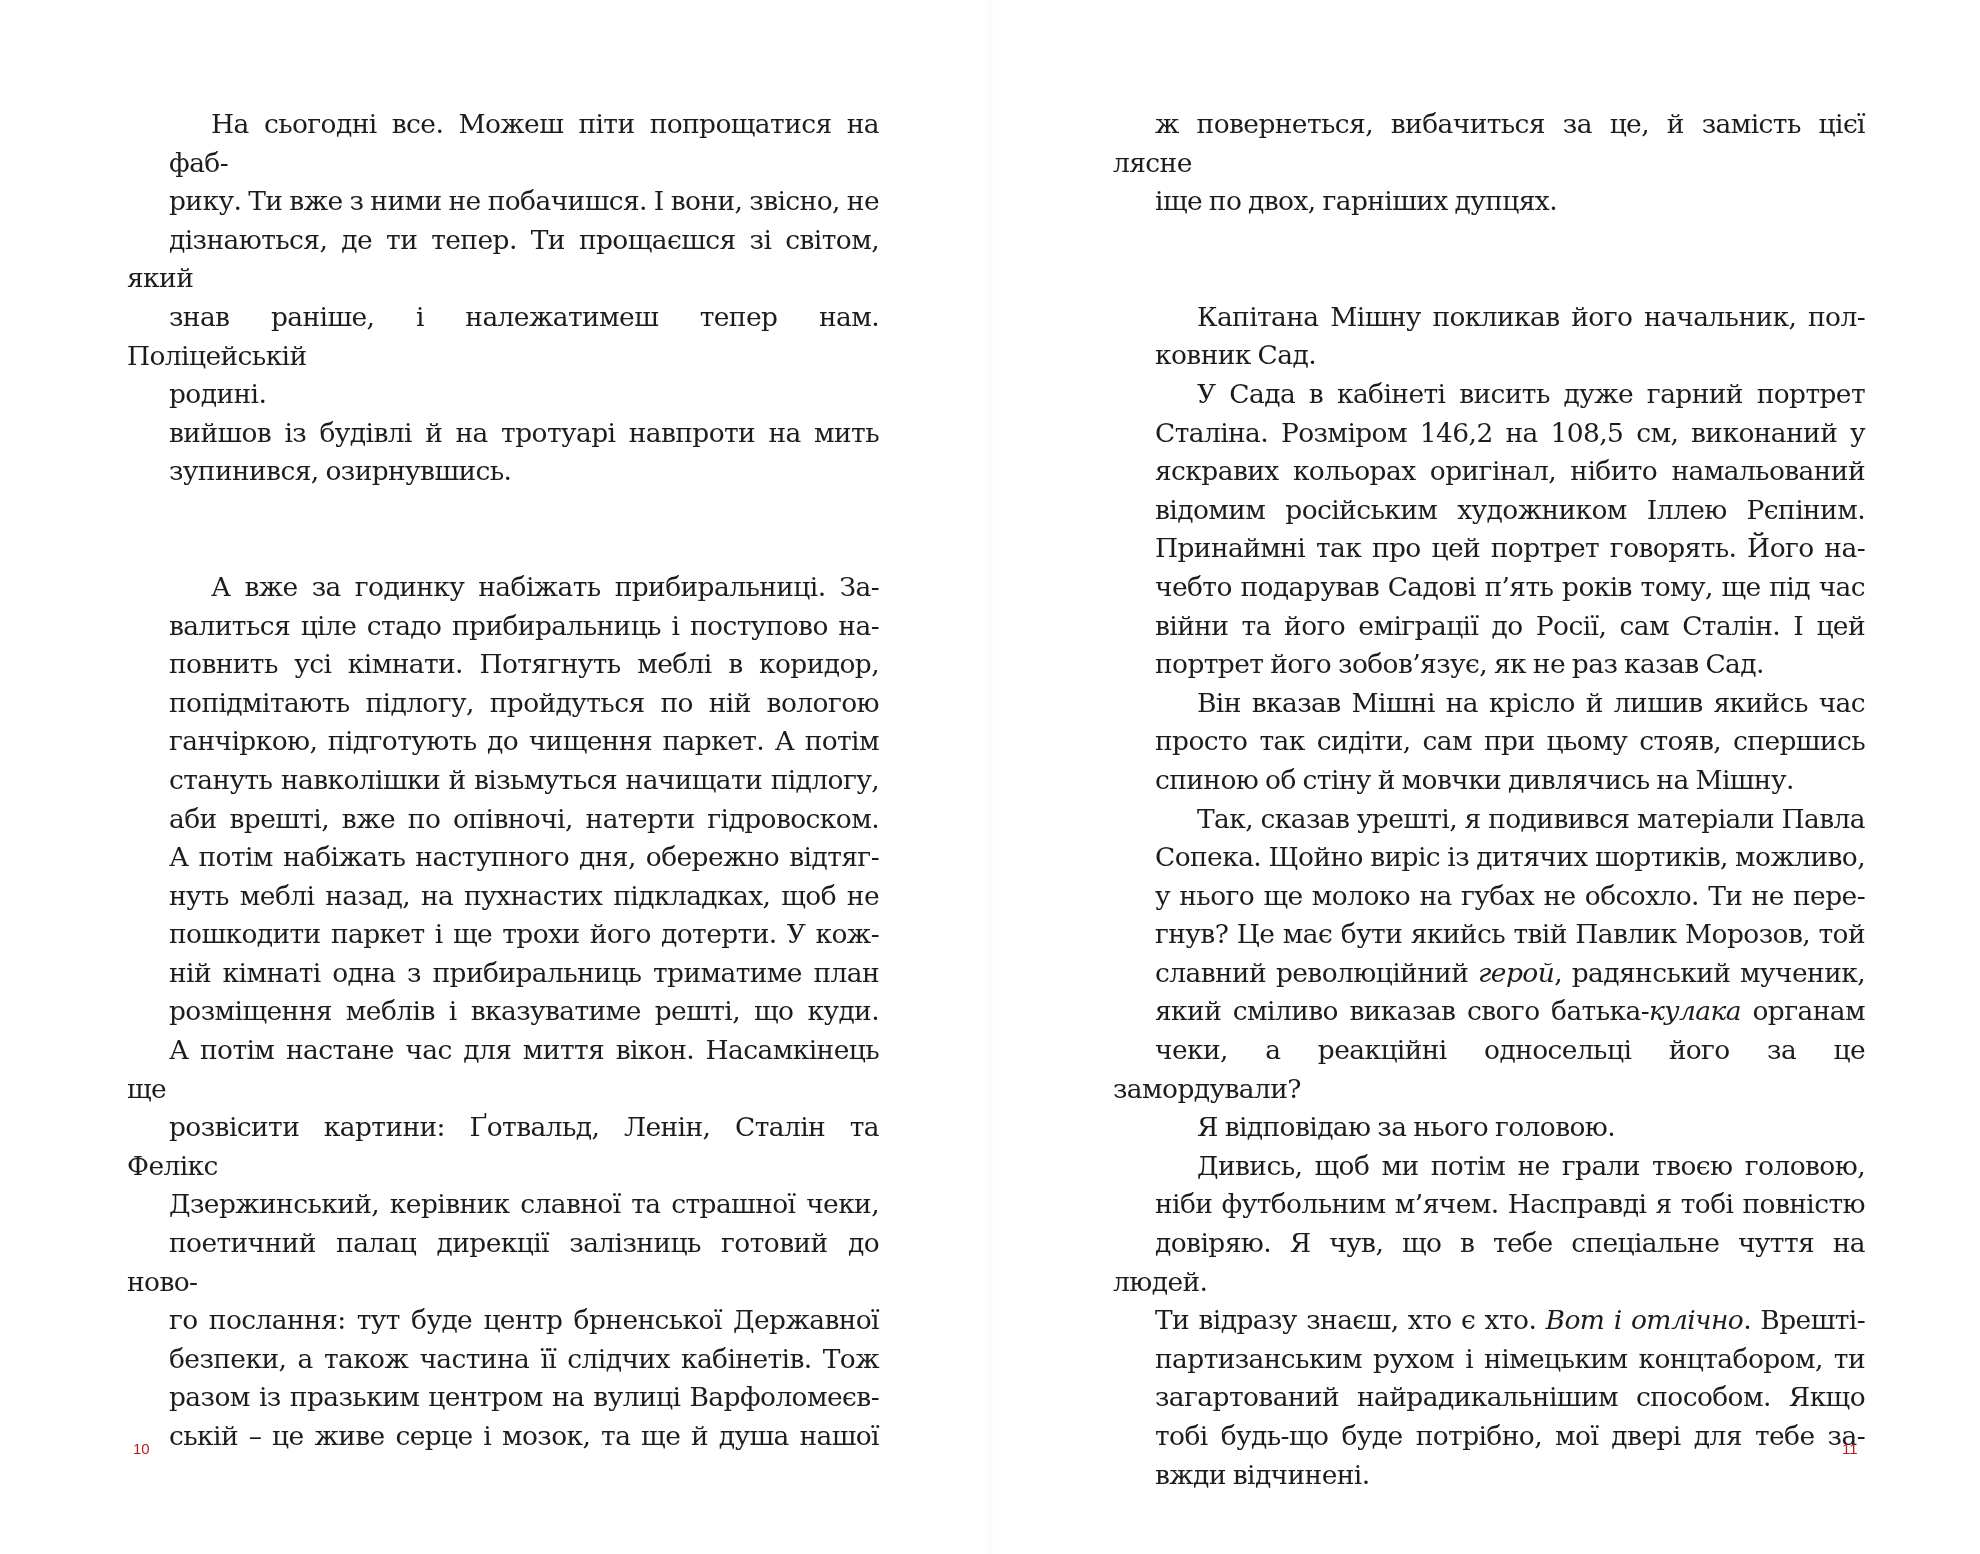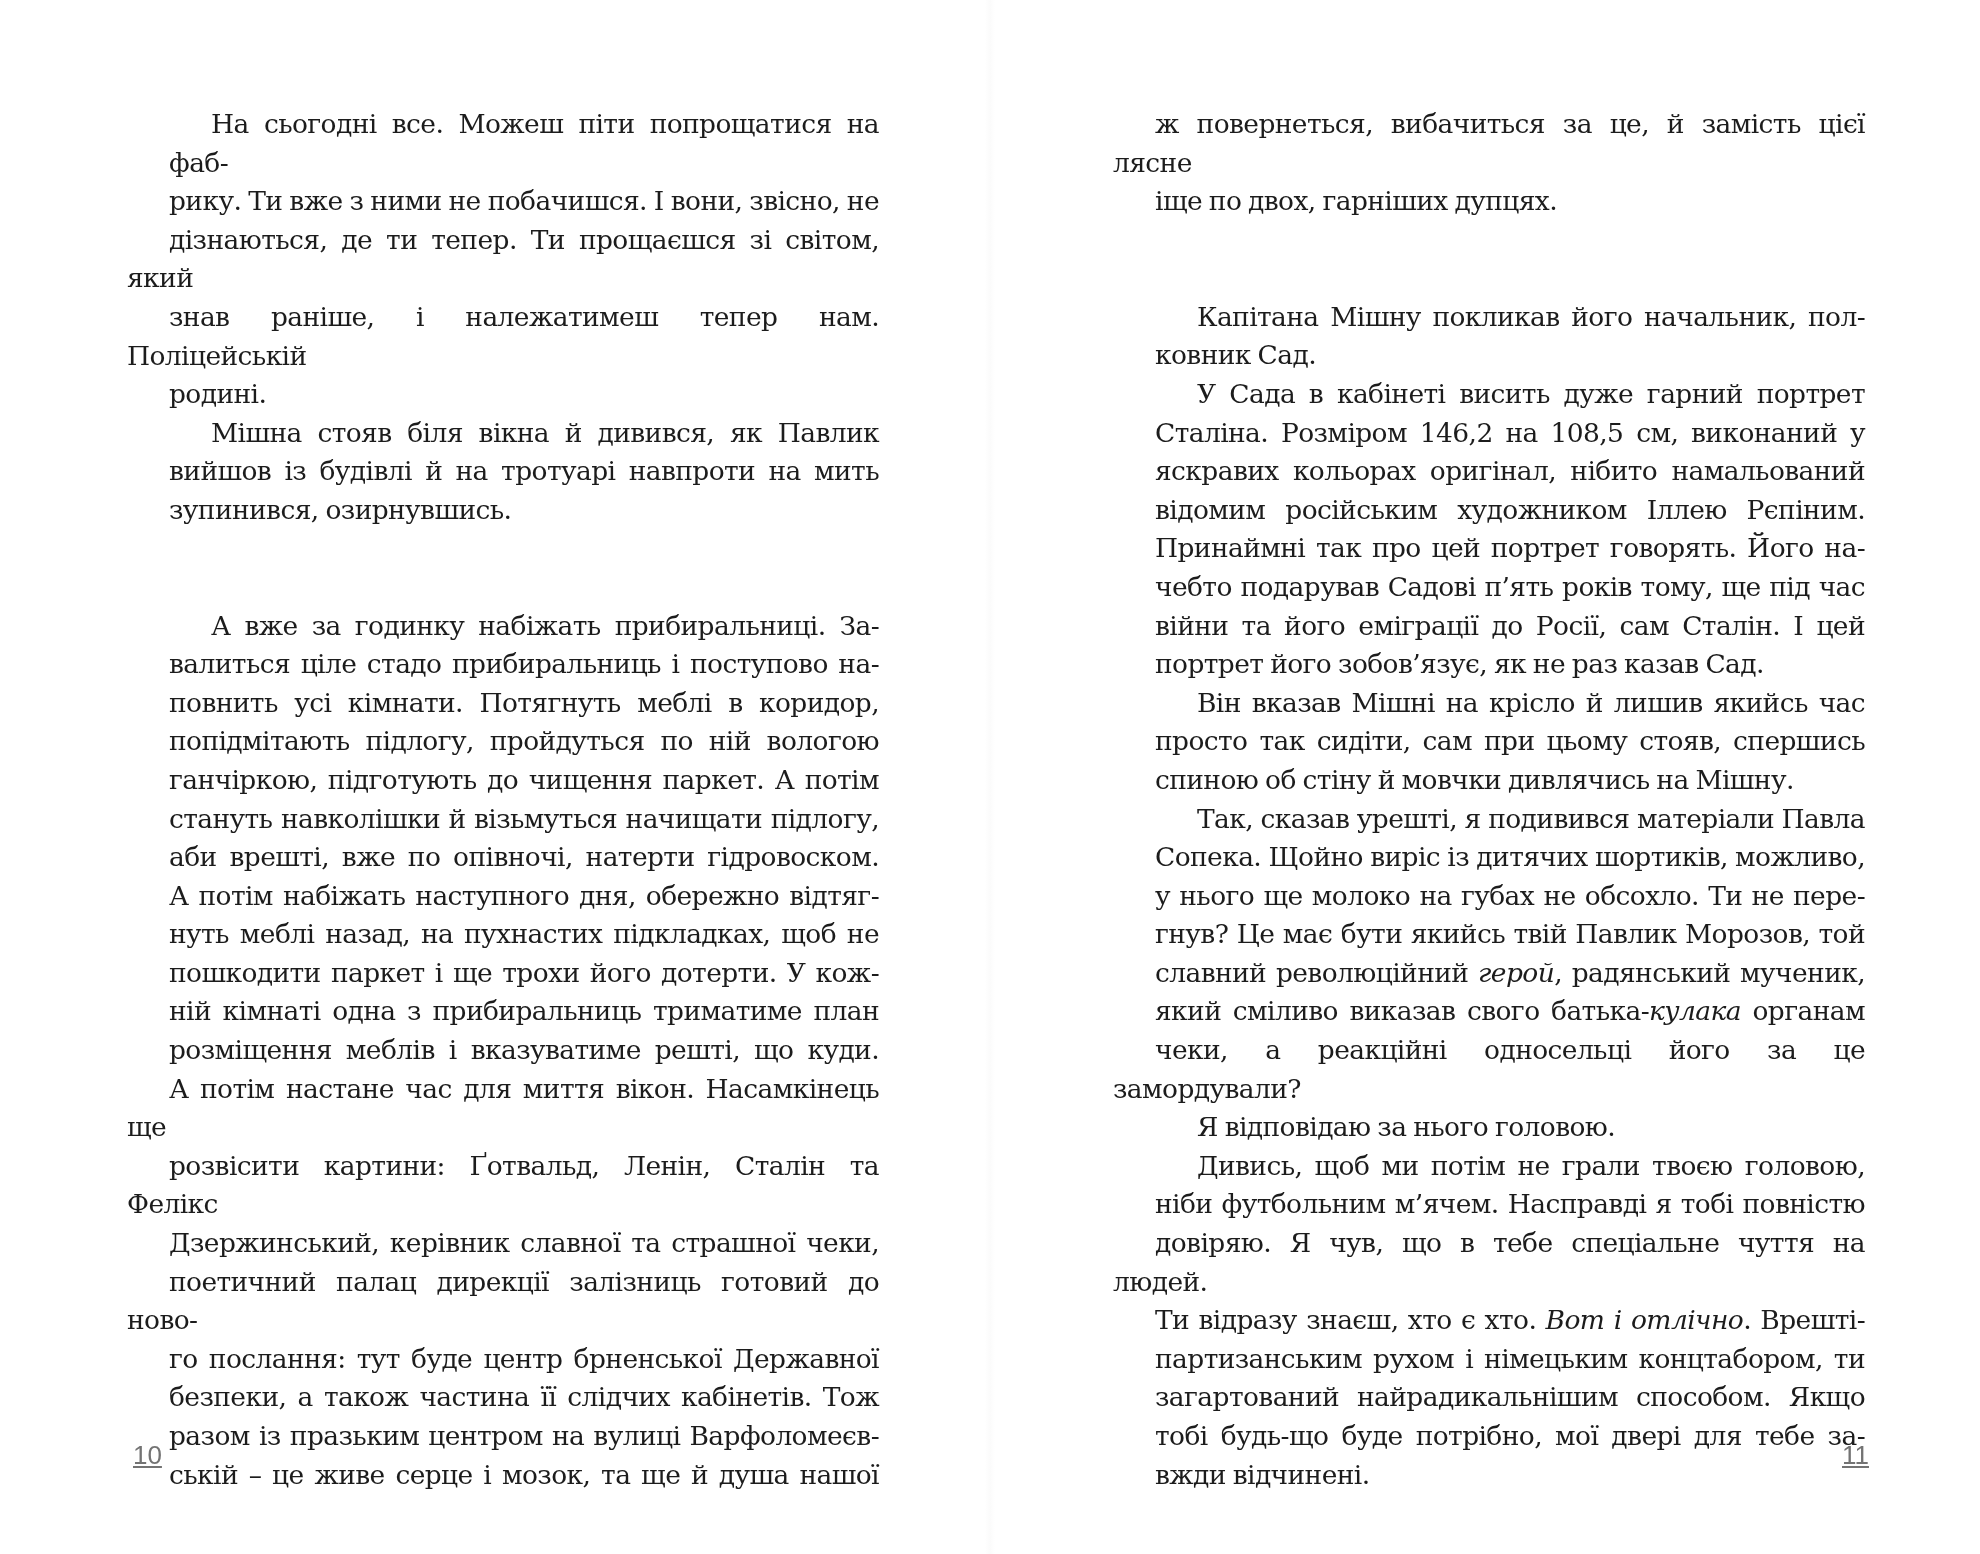--- a/index.html
+++ b/index.html
@@ -31,23 +31,22 @@
     .para { margin: 0; text-indent: 42px; }
     .gap { height: 77px; }
     .line { display: block; text-align: justify; text-align-last: justify; }
     .line.end { text-align-last: left; }
     .line.indent { padding-left: 42px; }
     em { }
     .page-number {
       position: absolute;
       top: 1440px;
       font-family: "Liberation Sans", sans-serif;
-      font-size: 26px;
-      color: #737373;
-      text-decoration: underline;
+      font-size: 15px;
+      color: #b91c1c;
     }
     .page-left .page-number { left: 133px; }
     .page-right .page-number { left: 852px; }
     .gutter {
       position: absolute;
       left: 985px;
       top: 0;
       width: 10px;
       height: 1554px;
       background: linear-gradient(to right, #ffffff, #fbfbfb, #ffffff);
@@ -63,21 +62,20 @@
 
       <p class="para">
         <span class="line indent">На сьогодні все. Можеш піти попрощатися на фаб-</span>
         <span class="line">рику. Ти вже з ними не побачишся. І вони, звісно, не</span>
         <span class="line">дізнаються, де ти тепер. Ти прощаєшся зі світом, який</span>
         <span class="line">знав раніше, і належатимеш тепер нам. Поліцейській</span>
         <span class="line end">родині.</span>
       </p>
 
       <p class="para">
-        <span class="line indent">Мішна стояв біля вікна й дивився, як Павлик</span>
         <span class="line">вийшов із будівлі й на тротуарі навпроти на мить</span>
         <span class="line end">зупинився, озирнувшись.</span>
       </p>
 
       <div class="gap"></div>
 
       <p class="para">
         <span class="line indent">А вже за годинку набіжать прибиральниці. За-</span>
         <span class="line">валиться ціле стадо прибиральниць і поступово на-</span>
         <span class="line">повнить усі кімнати. Потягнуть меблі в коридор,</span>

